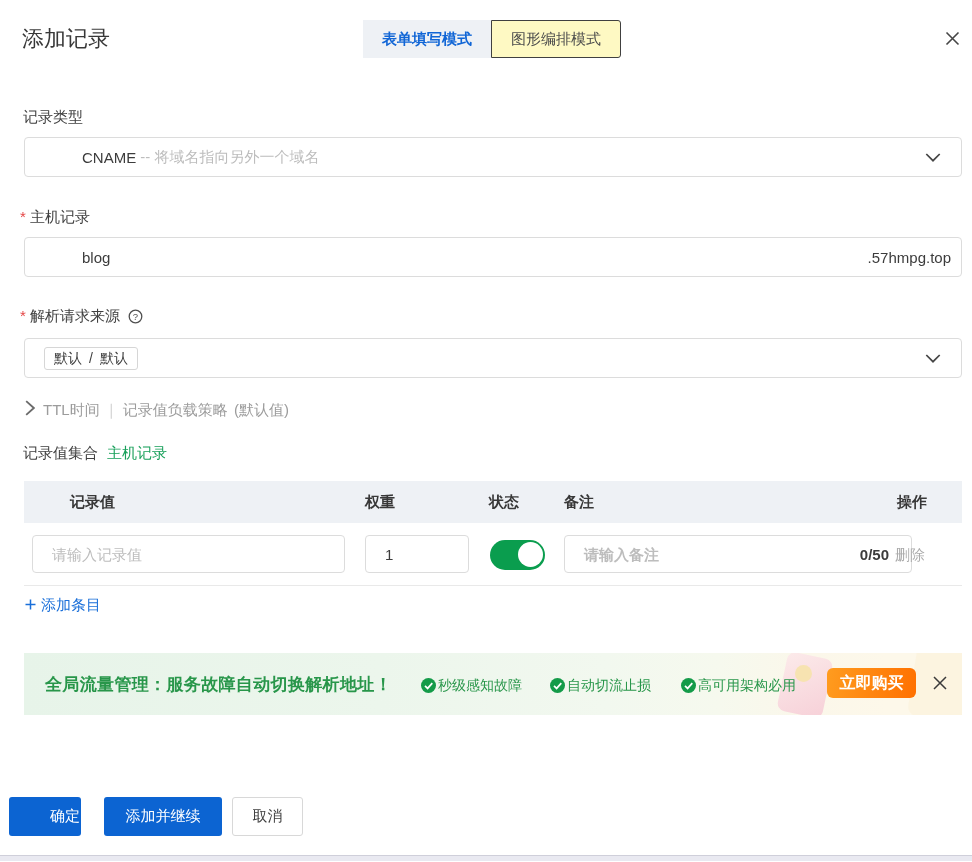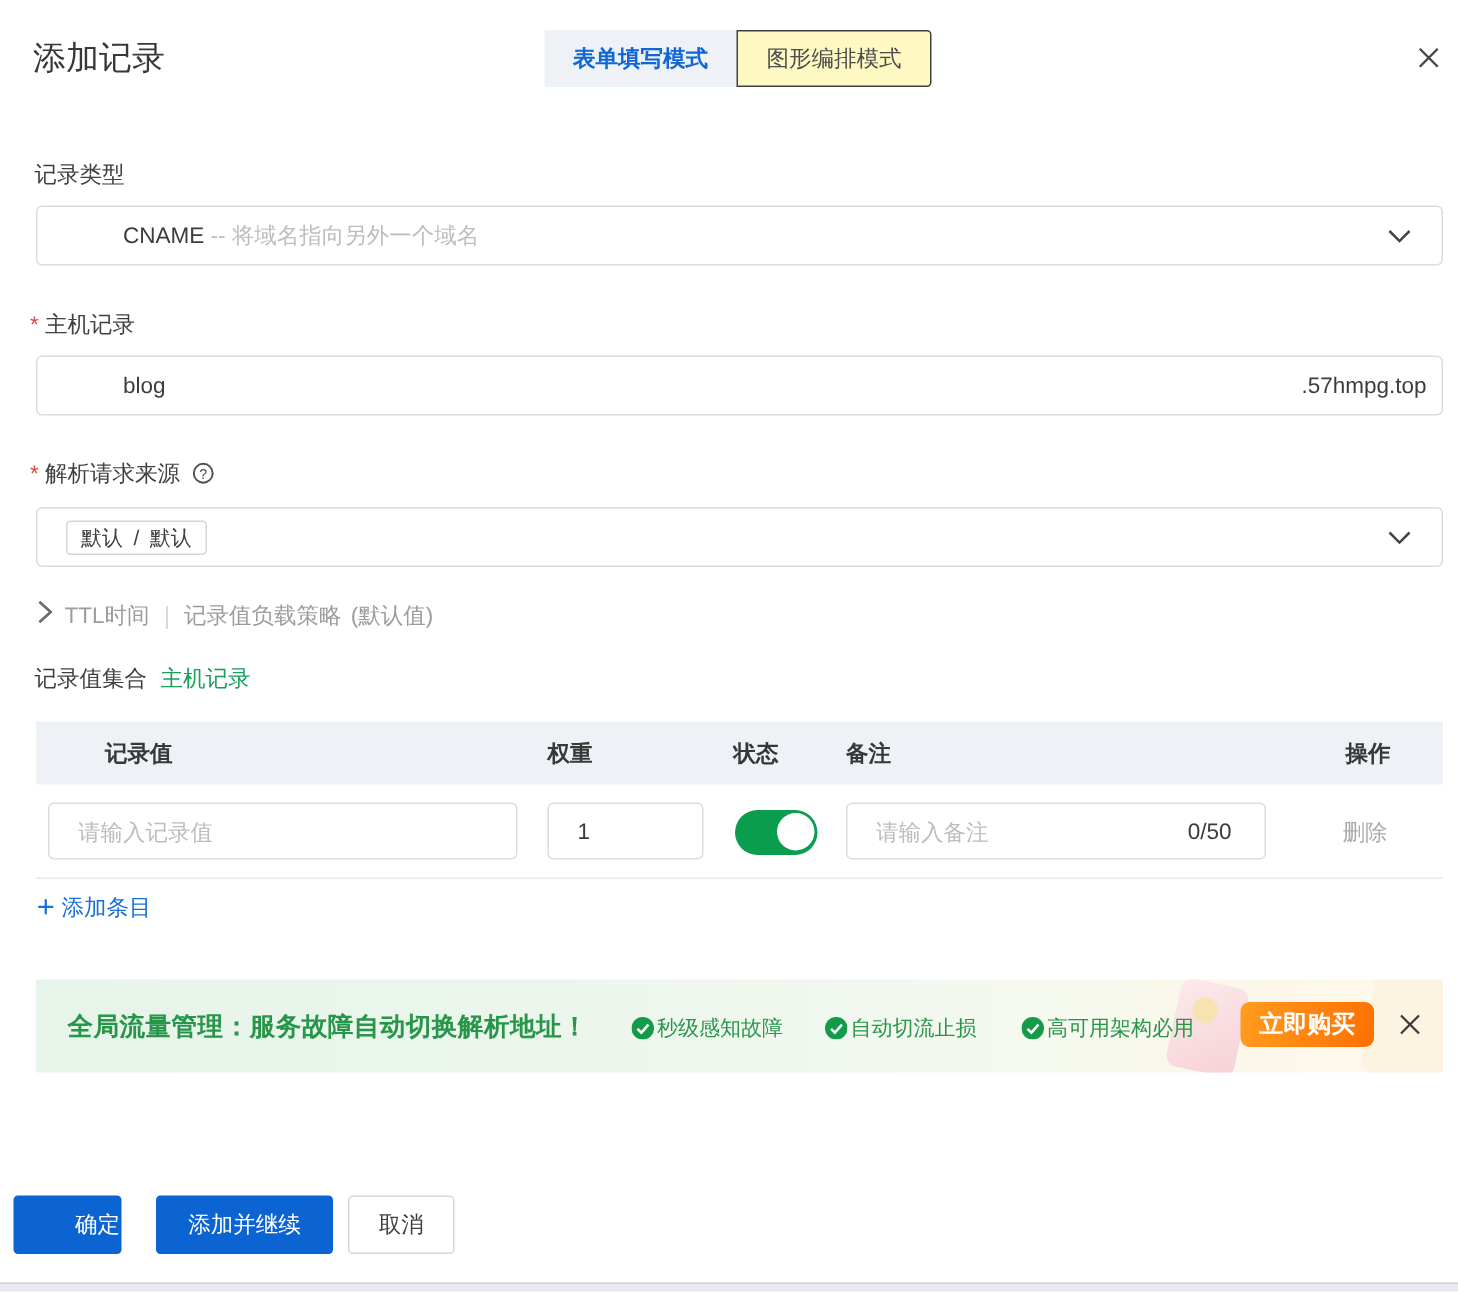--- a/index.html
+++ b/index.html
@@ -105,21 +105,21 @@
 
   <div class="cellinput" style="left:32px;width:313px;">
     <div class="abs ph" style="left:19px;top:10px;">请输入记录值</div>
   </div>
   <div class="cellinput" style="left:365px;width:104px;">
     <div class="abs" style="left:19px;top:10px;font-size:15px;color:#3c3c3c;">1</div>
   </div>
   <div class="abs toggle">
     <div class="knob"></div>
   </div>
-  <div class="cellinput" style="left:564px;width:280px;">
+  <div class="cellinput" style="left:564px;width:348px;font-weight:bold;">
     <div class="abs ph" style="left:19px;top:10px;">请输入备注</div>
     <div class="abs" style="right:22px;top:10px;font-size:15px;color:#3c3c3c;">0/50</div>
   </div>
   <div class="abs" style="left:895px;top:546px;font-size:15px;color:#ababab;">删除</div>
   <div class="abs rowline"></div>
 
   <svg class="abs" style="left:24.5px;top:598.5px;" width="11" height="11" viewBox="0 0 11 11">
     <path d="M5.5 0.5 V10.5 M0.5 5.5 H10.5" stroke="#1a6fd9" stroke-width="1.5"></path>
   </svg>
   <div class="abs addlink" style="left:41px;top:596px;">添加条目</div>

